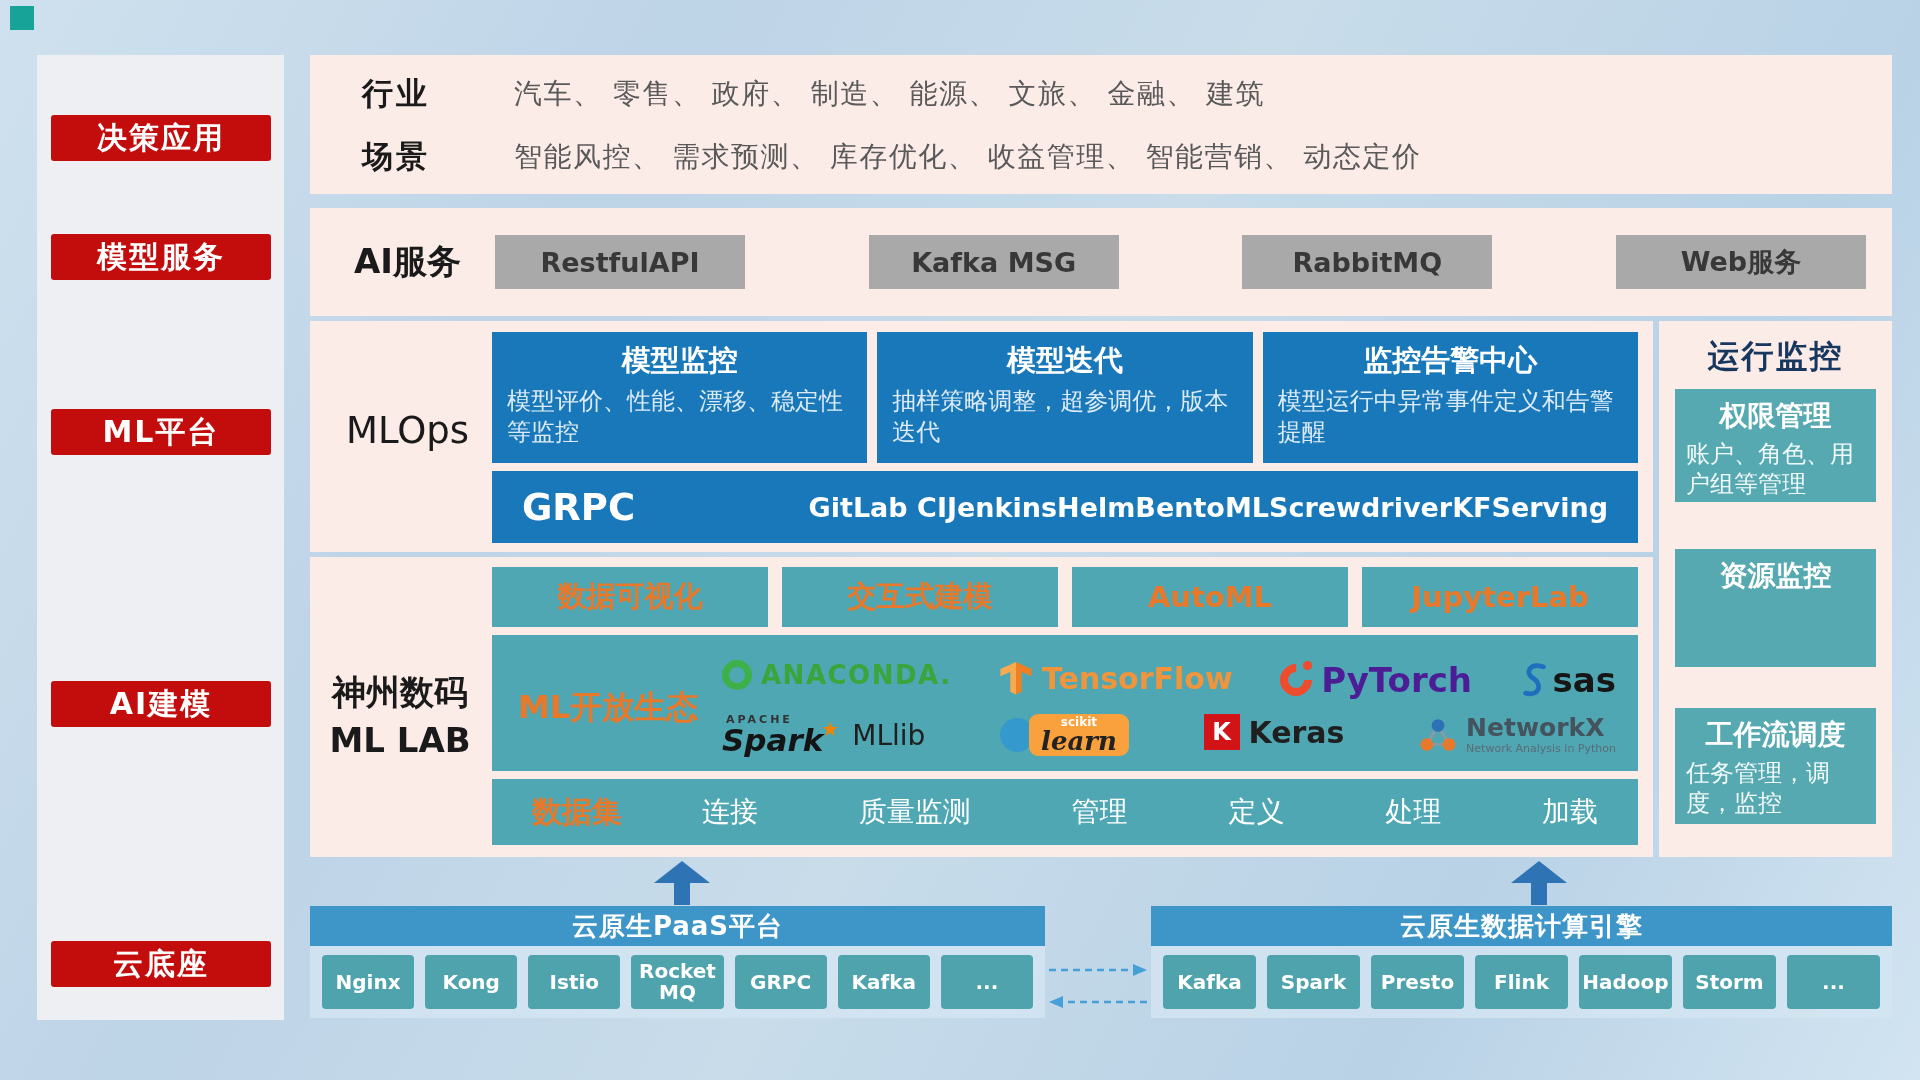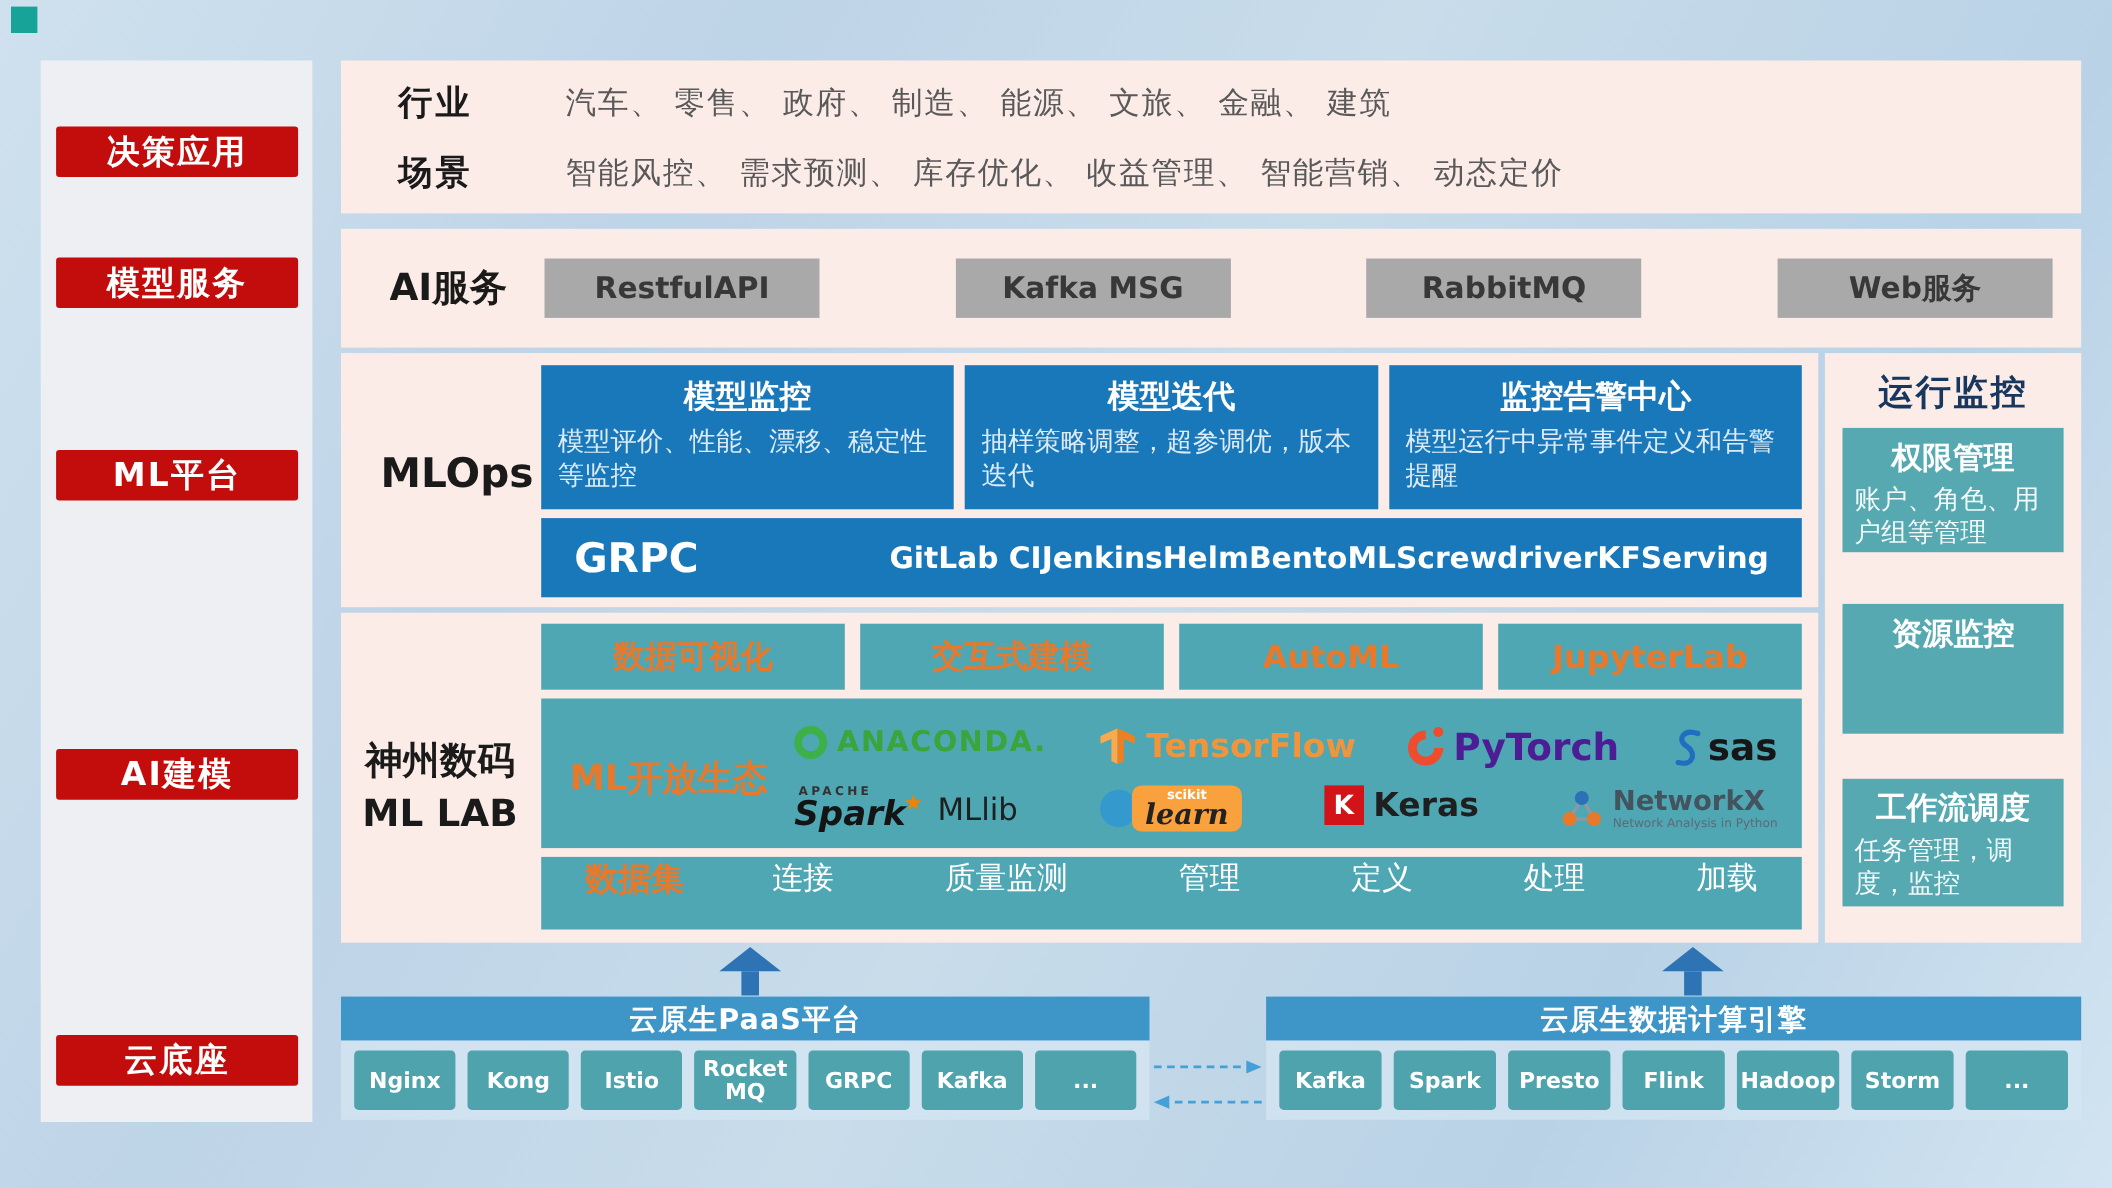--- a/index.html
+++ b/index.html
@@ -25,21 +25,21 @@
 
   
   .row2{left:310px;top:208px;width:1582px;height:108px;display:flex;align-items:center;padding:0 26px 0 44px}
   .row2-label{width:141px;font-size:34px;font-weight:700;color:#1a1a1a}
   .gray-btns{flex:1;display:flex;justify-content:space-between}
   .gray-btn{width:250px;height:54px;background:#a9a9a9;color:#383838;font-size:27px;font-weight:700;
     display:flex;align-items:center;justify-content:center}
 
   
   .row3{left:310px;top:321px;width:1343px;height:231px}
-  .mlops-label{position:absolute;left:36px;top:88px;font-size:37px;font-weight:700;color:#1a1a1a}
+  .mlops-label{position:absolute;left:36px;top:88px;font-size:37px;font-weight:400;color:#1a1a1a}
   .bcards{position:absolute;left:182px;top:11px;width:1146px;height:131px;display:flex;gap:10px}
   .bcard{flex:1;background:#1878ba;color:#fff;padding:9px 15px}
   .bcard-title{text-align:center;font-size:29px;font-weight:700;margin-bottom:5px}
   .bcard-desc{font-size:24px;color:#dcebf7;line-height:1.28}
   .cicd{position:absolute;left:182px;top:150px;width:1146px;height:72px;background:#1878ba;color:#fff;
     display:flex;align-items:center;padding:0 30px}
   .cicd-label{width:134px;font-size:37px;font-weight:700}
   .cicd-items{flex:1;display:flex;justify-content:flex-end;align-items:center;font-size:27px;font-weight:600}
 
   
@@ -75,21 +75,21 @@
   .skl-sup{font-size:12px;color:#fff;font-weight:700}
   .skl-main{font-size:26px;font-weight:700;font-style:italic;color:#222;font-family:"DejaVu Serif","Liberation Serif",serif}
   .keras-icon{width:36px;height:36px;background:#d21317;color:#fff;font-size:24px;font-weight:700;
     display:flex;align-items:center;justify-content:center}
   .keras-text{font-size:30px;font-weight:700;color:#1f1f1f}
   .nx-stack{display:flex;flex-direction:column;line-height:1.15}
   .nx-main{font-size:25px;font-weight:700;color:#44535e}
   .nx-sub{font-size:11px;color:#5c6b75}
 
   .dataset{position:absolute;left:182px;top:222px;width:1146px;height:66px;background:#4ea7b3;
-    display:flex;align-items:flex-start;padding:0 40px}
+    display:flex;align-items:center;padding:0 40px}
   .ds-label{width:170px;font-size:30px;font-weight:700;color:#e8792b}
   .ds-items{flex:1;display:flex;justify-content:space-between;color:#fff;font-size:28px}
 
   
   .monitor{left:1659px;top:321px;width:233px;height:536px}
   .mon-title{text-align:center;padding-top:14px;font-size:32px;font-weight:700;color:#17375e;letter-spacing:2px}
   .mon-card{position:absolute;left:16px;width:201px;background:#57a9b1;color:#fff;padding:8px 11px}
   .mon-card-title{text-align:center;font-size:28px;font-weight:700;margin-bottom:4px}
   .mon-card-desc{font-size:24px;line-height:1.26;color:#f0fafa}
 

